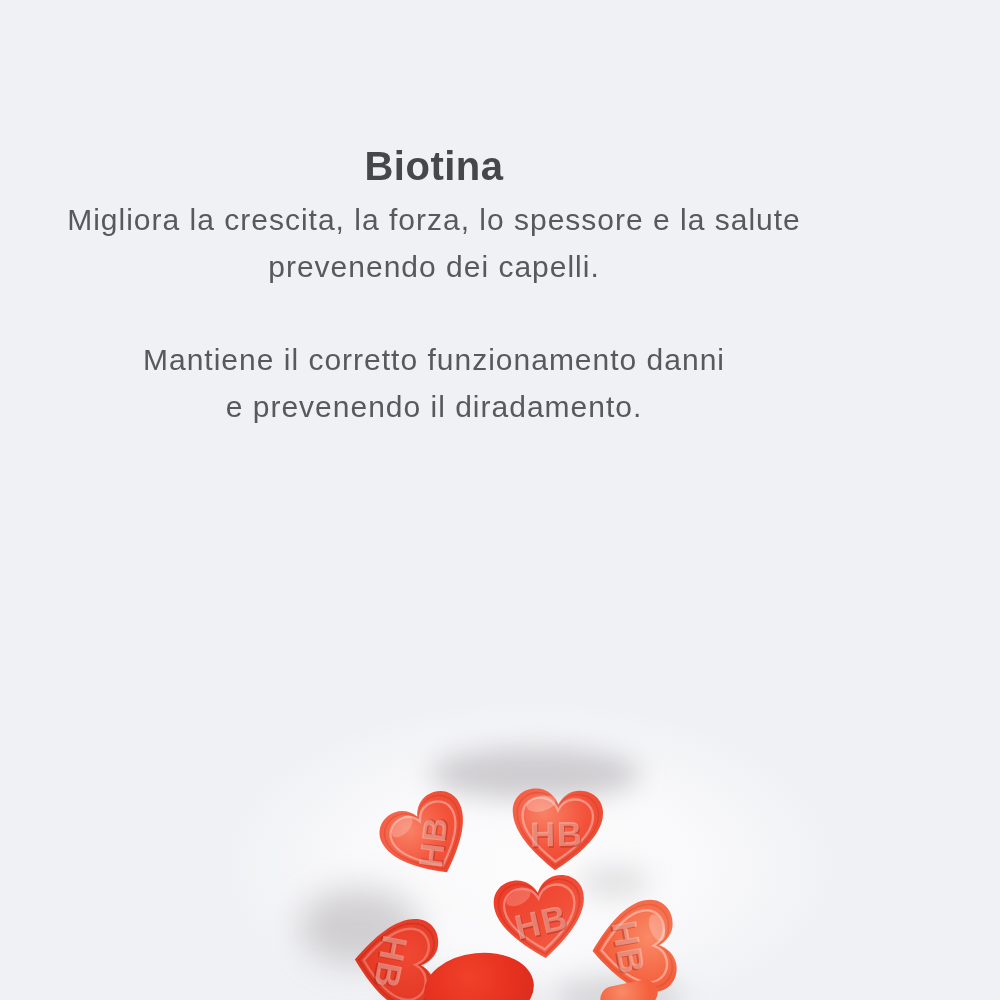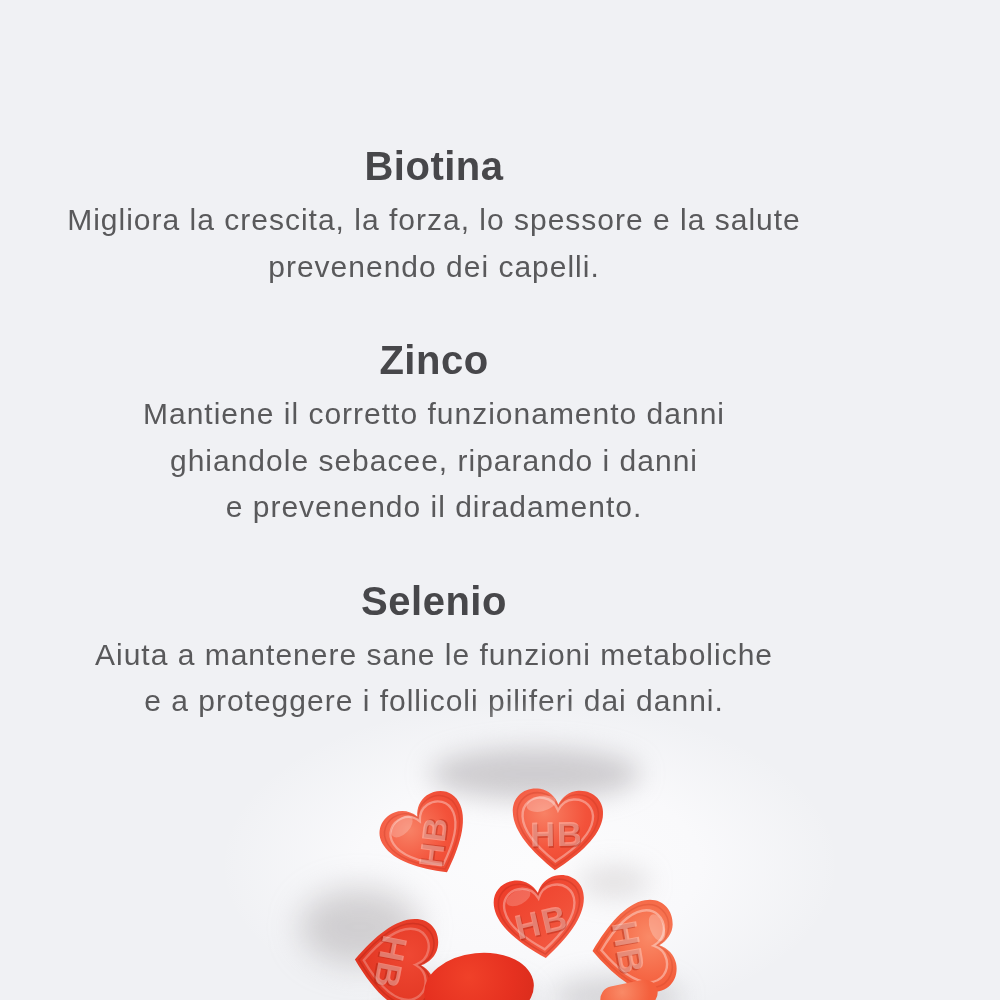--- a/index.html
+++ b/index.html
@@ -66,31 +66,24 @@
 
   <div class="sections">
 
     <section class="section">
       <h2>Biotina</h2>
       <div class="line">Migliora la crescita, la forza, lo spessore e la salute</div>
       <div class="line">prevenendo dei capelli.</div>
     </section>
 
     <section class="section">
-      <h2>Zinco</h2>
       <div class="line">Mantiene il corretto funzionamento danni</div>
-      <div class="line">ghiandole sebacee, riparando i danni</div>
       <div class="line">e prevenendo il diradamento.</div>
     </section>
 
-    <section class="section">
-      <h2>Selenio</h2>
-      <div class="line">Aiuta a mantenere sane le funzioni metaboliche</div>
-      <div class="line">e a proteggere i follicoli piliferi dai danni.</div>
-    </section>
 
   </div>
 
   <div class="photo">
 
     <div class="backdrop"></div>
 
     <div class="shadow sh1"></div>
     <div class="shadow sh2"></div>
     <div class="shadow sh3"></div>

